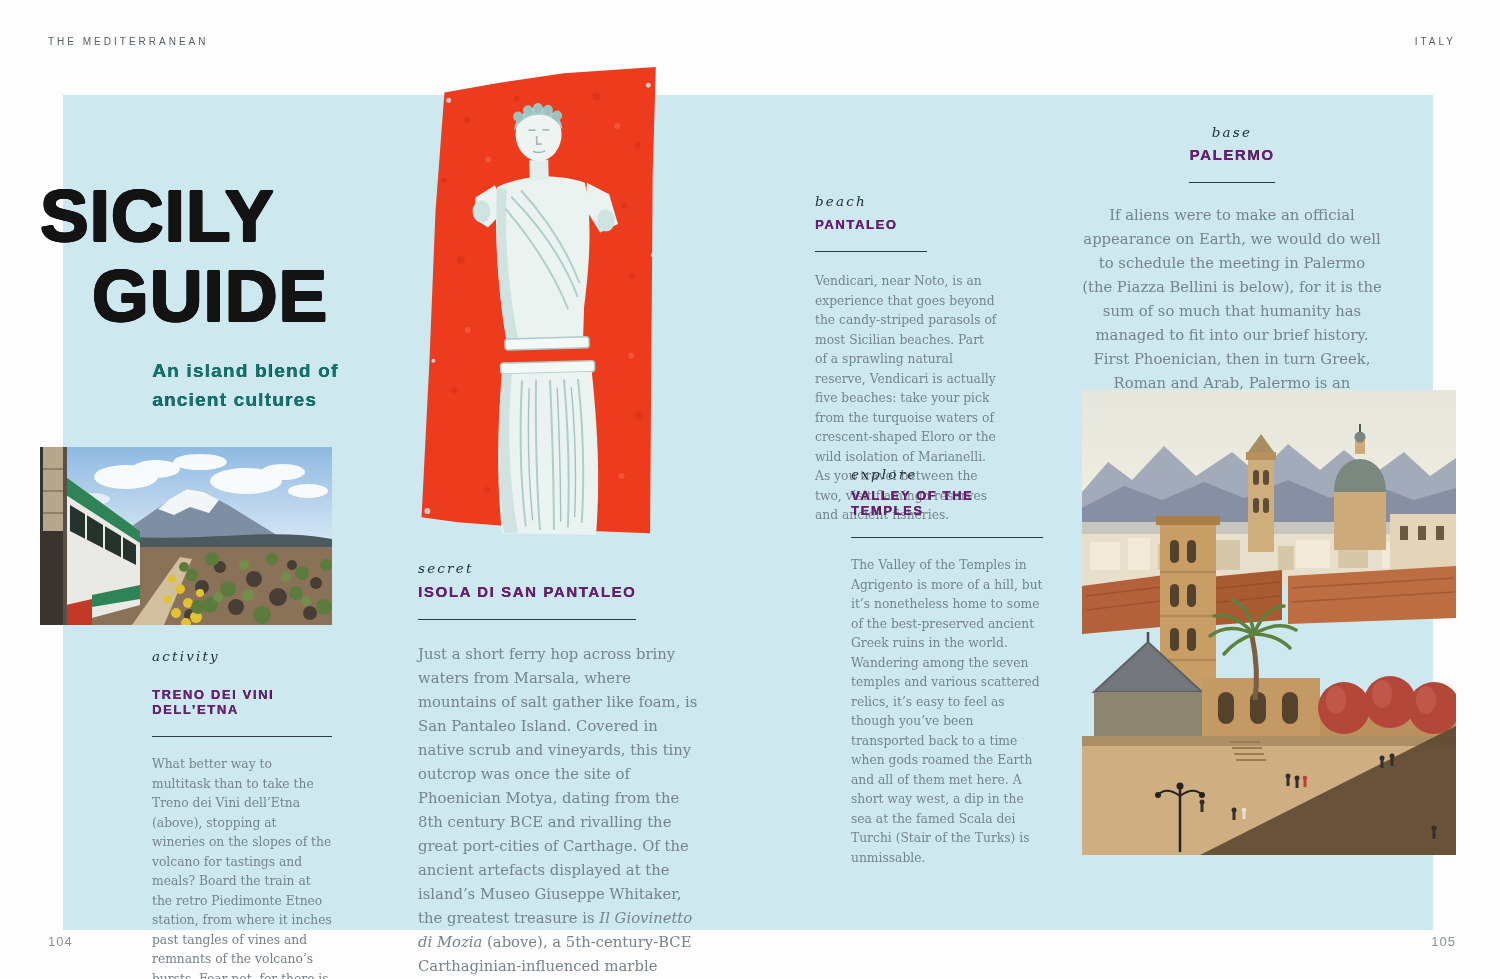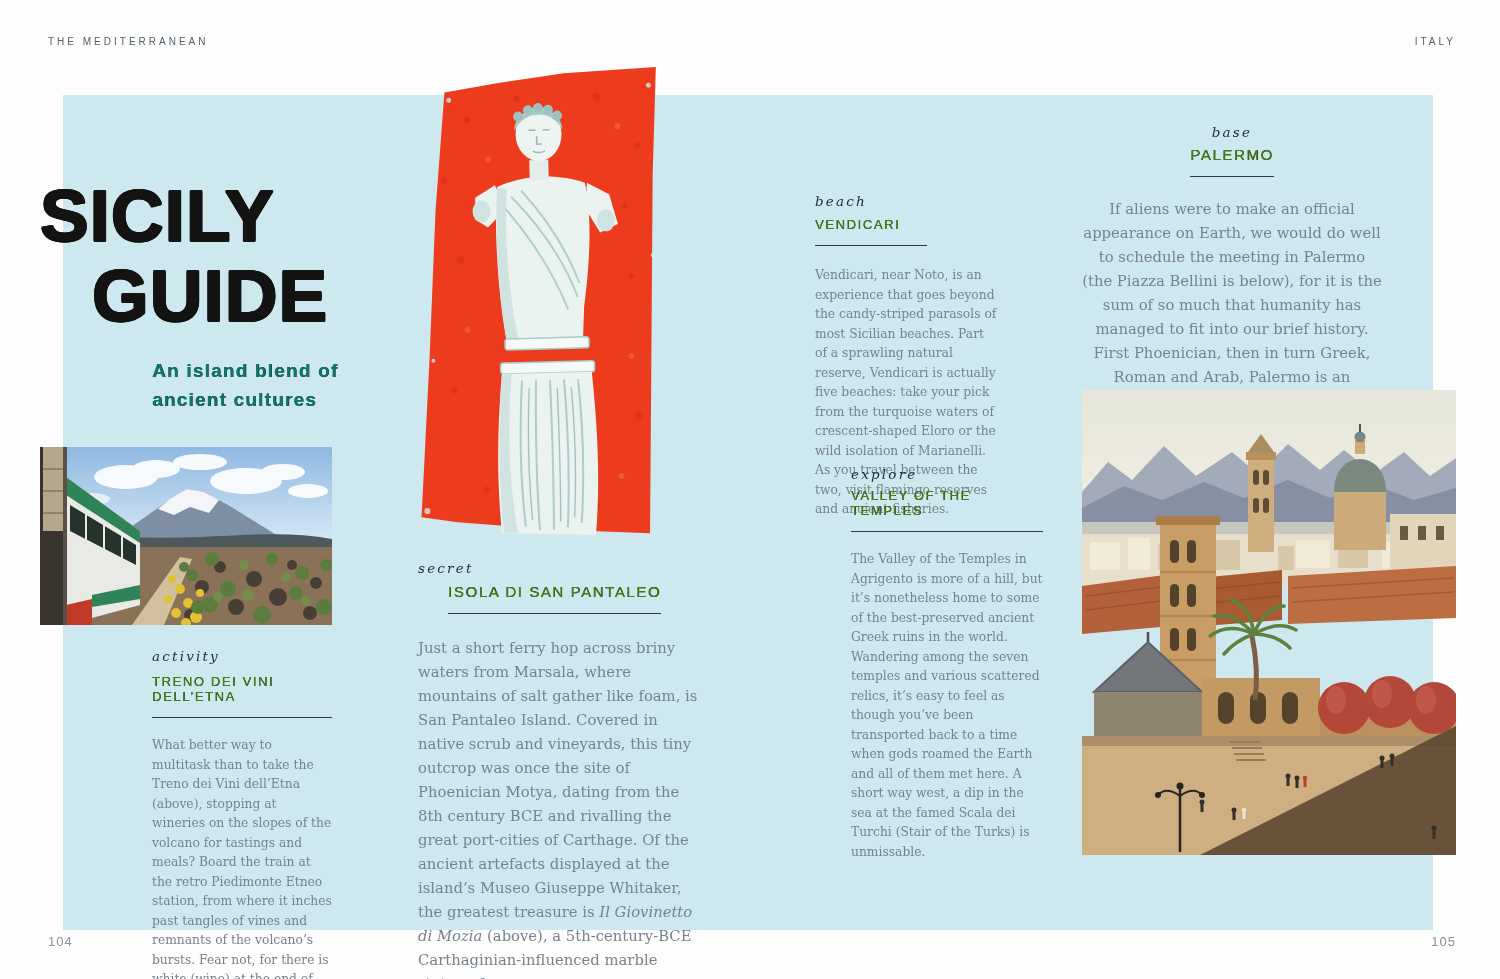--- a/index.html
+++ b/index.html
@@ -17,22 +17,22 @@
   
   .title-line{font-weight:900;font-size:73px;line-height:80px;color:#131313;letter-spacing:1px;
      text-shadow:1.1px 0 0 #131313,-1.1px 0 0 #131313,0 1px 0 #131313,0 -1px 0 #131313,
                  .8px .8px 0 #131313,-.8px -.8px 0 #131313,.8px -.8px 0 #131313,-.8px .8px 0 #131313;}
   .subtitle{font-weight:700;font-size:19px;line-height:29px;letter-spacing:1.2px;color:#0f766e;
      text-shadow:.4px 0 0 #16222c;}
 
   
   .sec-label{font-family:"DejaVu Serif",serif;font-style:italic;font-size:13.5px;
      letter-spacing:2.2px;color:#233039;}
-  .sec-heading{display:inline-block;font-weight:400;color:#4d7c0f;letter-spacing:1.6px;
-     border-bottom:1.5px solid #2c3b47;padding-bottom:13px;text-shadow:.3px 0 0 #16232d;}
+  .sec-heading{display:inline-block;font-weight:700;color:#701a75;letter-spacing:1.6px;
+     border-bottom:1.5px solid #2c3b47;padding-bottom:19px;text-shadow:.3px 0 0 #16232d;}
   .sec-heading.small{font-size:13px;}
   .sec-heading.large{font-size:15px;}
   .sec-body{font-family:"DejaVu Serif",serif;color:#76838d;}
   .sec-body.small{font-size:12.3px;line-height:19.5px;}
   .sec-body.large{font-size:14.8px;line-height:24px;}
   .italic{font-style:italic;}
 
   .pull-quote{font-family:"DejaVu Serif",serif;font-style:italic;font-size:20.5px;
      line-height:29px;color:#33424f;}
 
@@ -227,33 +227,33 @@
             <path d="M163,330 C164,378 164,422 163,464"></path>
             <path d="M177,330 C180,374 180,418 177,460"></path>
           </g>
         </g>
       </g>
     </svg>
   </div>
 
   <div class="abs" style="left:152px;top:648px;width:180px;">
     <div class="sec-label">activity</div>
-    <div style="margin-top:10px;"><span class="sec-heading small">TRENO DEI VINI DELL’ETNA</span></div>
+    <div style="margin-top:23px;"><span class="sec-heading small">TRENO DEI VINI DELL’ETNA</span></div>
     <div class="sec-body small" style="margin-top:18px;">What better way to multitask than to take the Treno dei Vini dell’Etna (above), stopping at wineries on the slopes of the volcano for tastings and meals? Board the train at the retro Piedimonte Etneo station, from where it inches past tangles of vines and remnants of the volcano’s bursts. Fear not, for there is white (wine) at the end of the tunnel.</div>
   </div>
 
   <div class="abs" style="left:418px;top:560px;width:280px;">
     <div class="sec-label">secret</div>
-    <div style="margin-top:7px;margin-left:30px;"><span class="sec-heading large">ISOLA DI SAN PANTALEO</span></div>
+    <div style="margin-top:7px;"><span class="sec-heading large">ISOLA DI SAN PANTALEO</span></div>
     <div class="sec-body large" style="margin-top:22px;"><span>Just a short ferry hop across briny waters from Marsala, where mountains of salt gather like foam, is San Pantaleo Island. Covered in native scrub and vineyards, this tiny outcrop was once the site of Phoenician Motya, dating from the 8th century BCE and rivalling the great port-cities of Carthage. Of the ancient artefacts displayed at the island’s Museo Giuseppe Whitaker, the greatest treasure is </span><span class="italic">Il Giovinetto di Mozia</span><span> (above), a 5th-century-BCE Carthaginian-influenced marble statue of a young man.</span></div>
   </div>
 
   <div class="abs" style="left:815px;top:193px;width:184px;">
     <div class="sec-label">beach</div>
-    <div style="margin-top:6px;"><span class="sec-heading small" style="min-width:112px;">VENDICARI</span></div>
+    <div style="margin-top:6px;"><span class="sec-heading small" style="min-width:112px;">PANTALEO</span></div>
     <div class="sec-body small" style="margin-top:20px;">Vendicari, near Noto, is an experience that goes beyond the candy-striped parasols of most Sicilian beaches. Part of a sprawling natural reserve, Vendicari is actually five beaches: take your pick from the turquoise waters of crescent-shaped Eloro or the wild isolation of Marianelli. As you travel between the two, visit flamingo reserves and ancient fisheries.</div>
   </div>
 
   <div class="abs" style="left:815px;top:466px;width:192px;margin-left:36px;">
     <div class="sec-label">explore</div>
     <div style="margin-top:6px;"><span class="sec-heading small">VALLEY OF THE TEMPLES</span></div>
     <div class="sec-body small" style="margin-top:18px;">The Valley of the Temples in Agrigento is more of a hill, but it’s nonetheless home to some of the best-preserved ancient Greek ruins in the world. Wandering among the seven temples and various scattered relics, it’s easy to feel as though you’ve been transported back to a time when gods roamed the Earth and all of them met here. A short way west, a dip in the sea at the famed Scala dei Turchi (Stair of the Turks) is unmissable.</div>
   </div>
 
 

